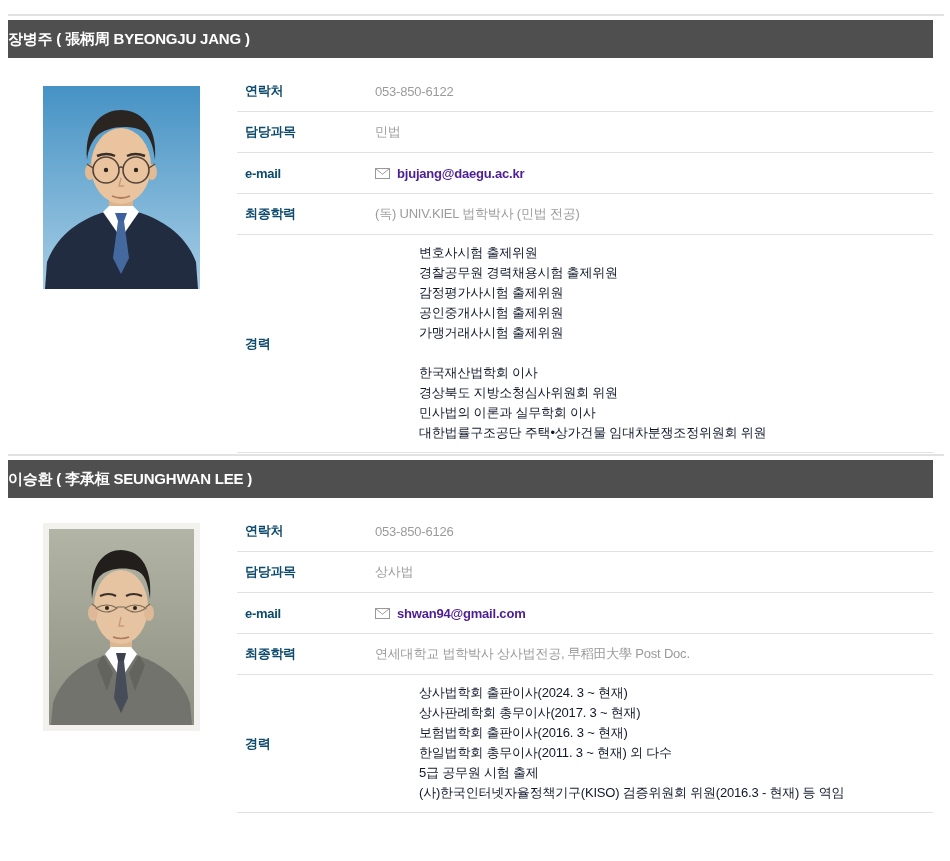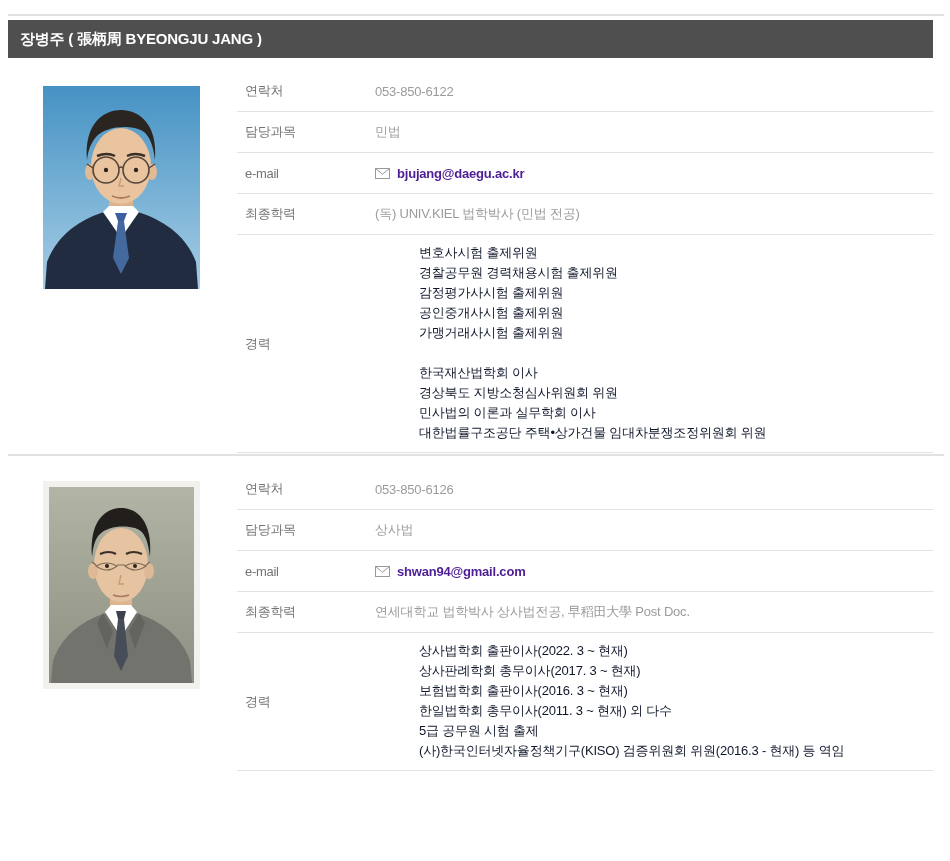--- a/index.html
+++ b/index.html
@@ -8,36 +8,36 @@
     font-family:"Liberation Sans","DejaVu Sans",sans-serif;
     padding-top:14px;box-sizing:border-box;
   }
   .section-divider{height:2px;background:#e2e2e2;margin:0 6px 0 8px;}
   .profile-section + .section-divider{margin-top:1px;}
   .header-bar{
     height:38px;margin:4px 17px 0 8px;background:#4f4f4f;
     display:flex;align-items:center;
   }
   .header-bar .name{
-    color:#ffffff;font-size:15px;font-weight:bold;padding-left:12px;
+    color:#ffffff;font-size:15px;font-weight:bold;
     letter-spacing:-0.2px;white-space:nowrap;
   }
   .content{display:flex;margin-top:13px;}
   .photo-col{width:237px;flex:none;}
   .photo-frame{margin:15px 0 0 43px;line-height:0;}
   .photo-frame.second{margin-top:12px;}
   .info-table{flex:1;margin-right:17px;min-width:0;}
   .row{
     display:flex;align-items:center;height:40px;
     border-bottom:1px solid #e1e1e1;
   }
   .row.career{height:auto;align-items:center;}
   .label-cell{
     width:138px;flex:none;box-sizing:border-box;padding-left:8px;
-    font-size:13px;font-weight:normal;color:#737373;letter-spacing:-0.3px;
+    font-size:13px;font-weight:bold;color:#0c4a6e;letter-spacing:-0.3px;
   }
   .value-cell{
     flex:1;font-size:13px;color:#9b9b9b;letter-spacing:-0.2px;min-width:0;
   }
   .career .value-cell{padding:8px 0 9px;}
   .career-line{line-height:20px;min-height:20px;font-size:13px;color:#0f172a;margin-left:44px;}
   .career-spacer{height:20px;}
   .email-value{display:flex;align-items:center;}
   .email-icon{flex:none;margin-right:7px;display:inline-block;line-height:0;}
   .email-text{font-size:13px;font-weight:bold;color:#4c1d95;letter-spacing:-0.2px;}
@@ -133,20 +133,23 @@
           <div class="career-line">대한법률구조공단 주택•상가건물 임대차분쟁조정위원회 위원</div>
         </div>
       </div>
     </div>
   </div>
 </div>
 
 <div class="section-divider"></div>
 
 <div class="profile-section">
+  <div class="header-bar">
+    <span class="name">이승환 ( 李承桓 SEUNGHWAN LEE )</span>
+  </div>
   <div class="content">
     <div class="photo-col">
       <div class="photo-frame second">
         <svg width="157" height="208" viewBox="0 0 157 208" xmlns="http://www.w3.org/2000/svg">
           <defs>
             <linearGradient id="bg2" x1="0" y1="0" x2="0" y2="1">
               <stop offset="0" stop-color="#b2b5a5"></stop>
               <stop offset="1" stop-color="#8d9082"></stop>
             </linearGradient>
           </defs>
@@ -205,21 +208,21 @@
           <span class="email-text">shwan94@gmail.com</span>
         </div>
       </div>
       <div class="row">
         <div class="label-cell">최종학력</div>
         <div class="value-cell">연세대학교 법학박사 상사법전공, 早稻田大學 Post Doc.</div>
       </div>
       <div class="row career">
         <div class="label-cell">경력</div>
         <div class="value-cell">
-          <div class="career-line">상사법학회 출판이사(2022. 3 ~ 현재)</div>
+          <div class="career-line">상사법학회 출판이사(2024. 3 ~ 현재)</div>
           <div class="career-line">상사판례학회 총무이사(2017. 3 ~ 현재)</div>
           <div class="career-line">보험법학회 출판이사(2016. 3 ~ 현재)</div>
           <div class="career-line">한일법학회 총무이사(2011. 3 ~ 현재) 외 다수</div>
           <div class="career-line">5급 공무원 시험 출제</div>
           <div class="career-line">(사)한국인터넷자율정책기구(KISO) 검증위원회 위원(2016.3 - 현재) 등 역임</div>
         </div>
       </div>
     </div>
   </div>
 </div>

